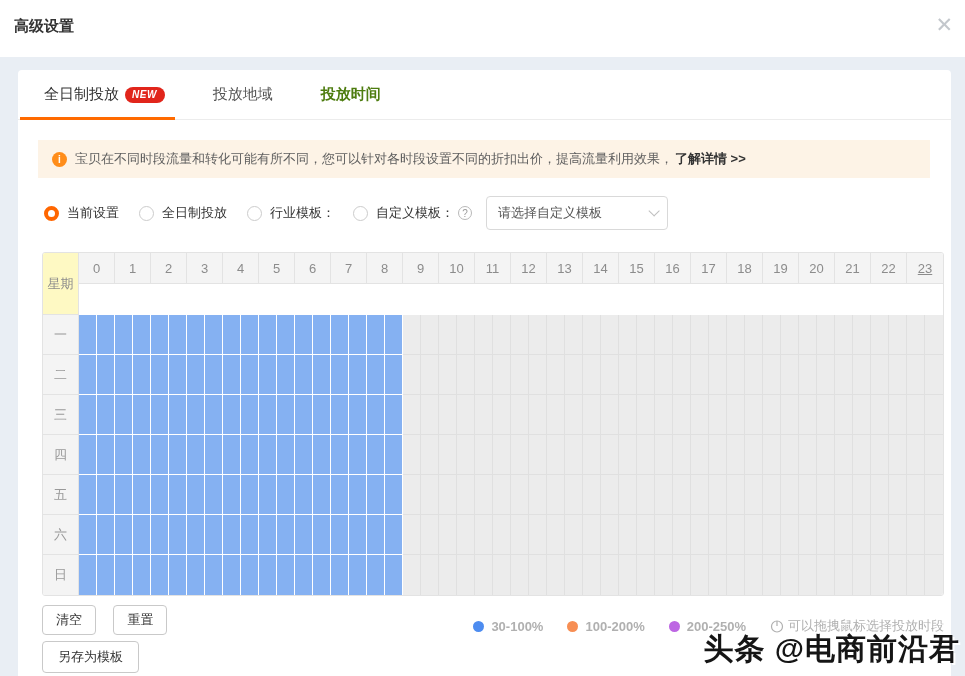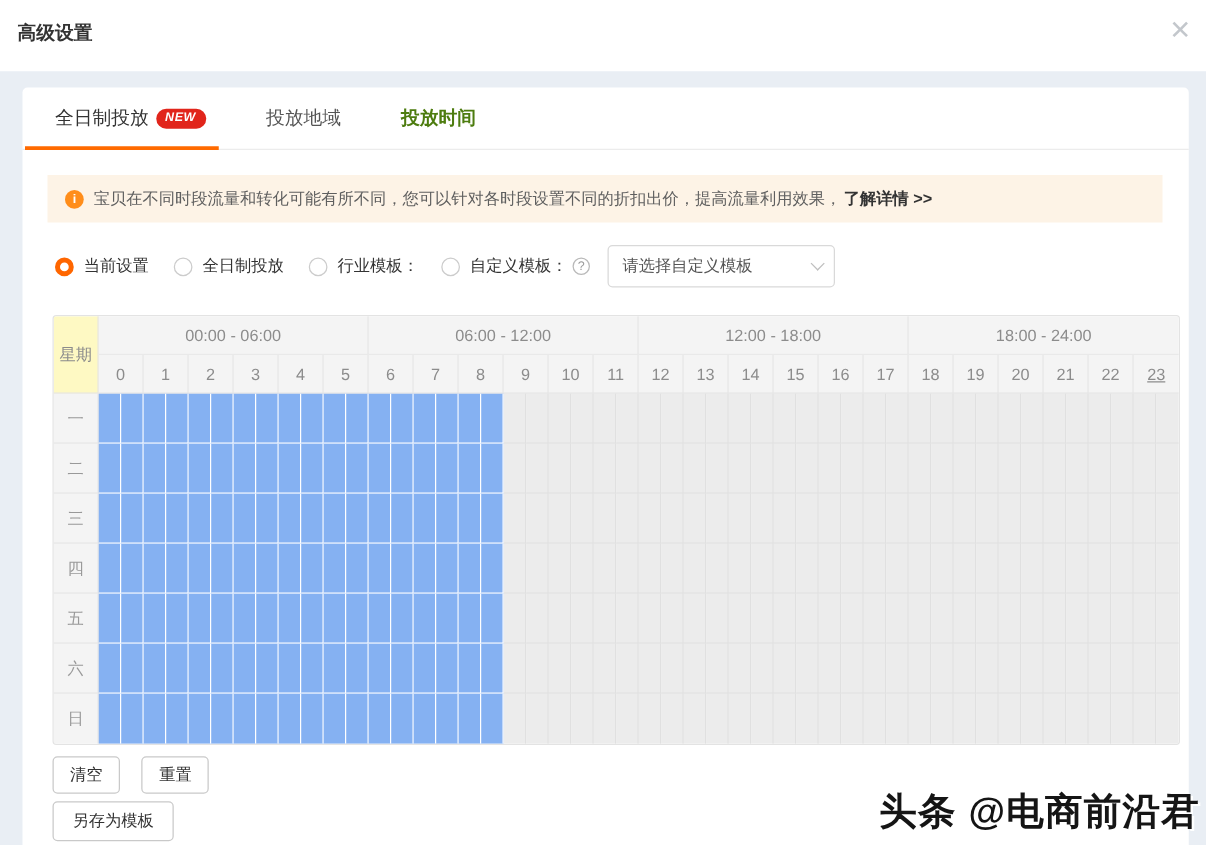--- a/index.html
+++ b/index.html
@@ -214,26 +214,20 @@
     <div class="select" style="margin-left:14px;">
       <span>请选择自定义模板</span>
       <span class="chev"></span>
     </div>
   </div>
 
   <div class="sched">
     <div class="sched-header">
       <div class="sched-corner">星期</div>
       <div class="sched-header-right">
-        <div class="sched-ranges" id="rangesRow">
-            <div class="range-cell">00:00 - 06:00</div>
-            <div class="range-cell">06:00 - 12:00</div>
-            <div class="range-cell">12:00 - 18:00</div>
-            <div class="range-cell">18:00 - 24:00</div>
-          </div>
         <div class="sched-hours" id="hoursRow">
             <div class="hour-cell">0</div>
             <div class="hour-cell">1</div>
             <div class="hour-cell">2</div>
             <div class="hour-cell">3</div>
             <div class="hour-cell">4</div>
             <div class="hour-cell">5</div>
             <div class="hour-cell">6</div>
             <div class="hour-cell">7</div>
             <div class="hour-cell">8</div>
@@ -614,19 +608,40 @@
           <div class="cell"></div>
         </div>
       </div>
   </div>
 
   <div class="footer-row">
     <div>
       <button class="btn">清空</button>
       <button class="btn">重置</button>
     </div>
+    <div class="legend">
+      <div class="legend-item">
+        <span class="dot" style="background: rgb(77, 140, 240);"></span>
+        <span class="legend-label">30-100%</span>
+      </div>
+      <div class="legend-item">
+        <span class="dot" style="background: rgb(247, 142, 83);"></span>
+        <span class="legend-label">100-200%</span>
+      </div>
+      <div class="legend-item">
+        <span class="dot" style="background: rgb(189, 102, 227);"></span>
+        <span class="legend-label">200-250%</span>
+      </div>
+      <div class="hint">
+        <svg width="14" height="14" viewBox="0 0 14 14">
+          <circle cx="7" cy="7.5" r="5.5" fill="none" stroke="#b0b0b0" stroke-width="1.2"></circle>
+          <line x1="7" y1="2" x2="7" y2="7" stroke="#b0b0b0" stroke-width="1.2"></line>
+        </svg>
+        <span>可以拖拽鼠标选择投放时段</span>
+      </div>
+    </div>
   </div>
 
   <button class="btn save-btn">另存为模板</button>
 
 </div>
 
 <div class="watermark">头条 @电商前沿君</div>
 
 </body></html>

